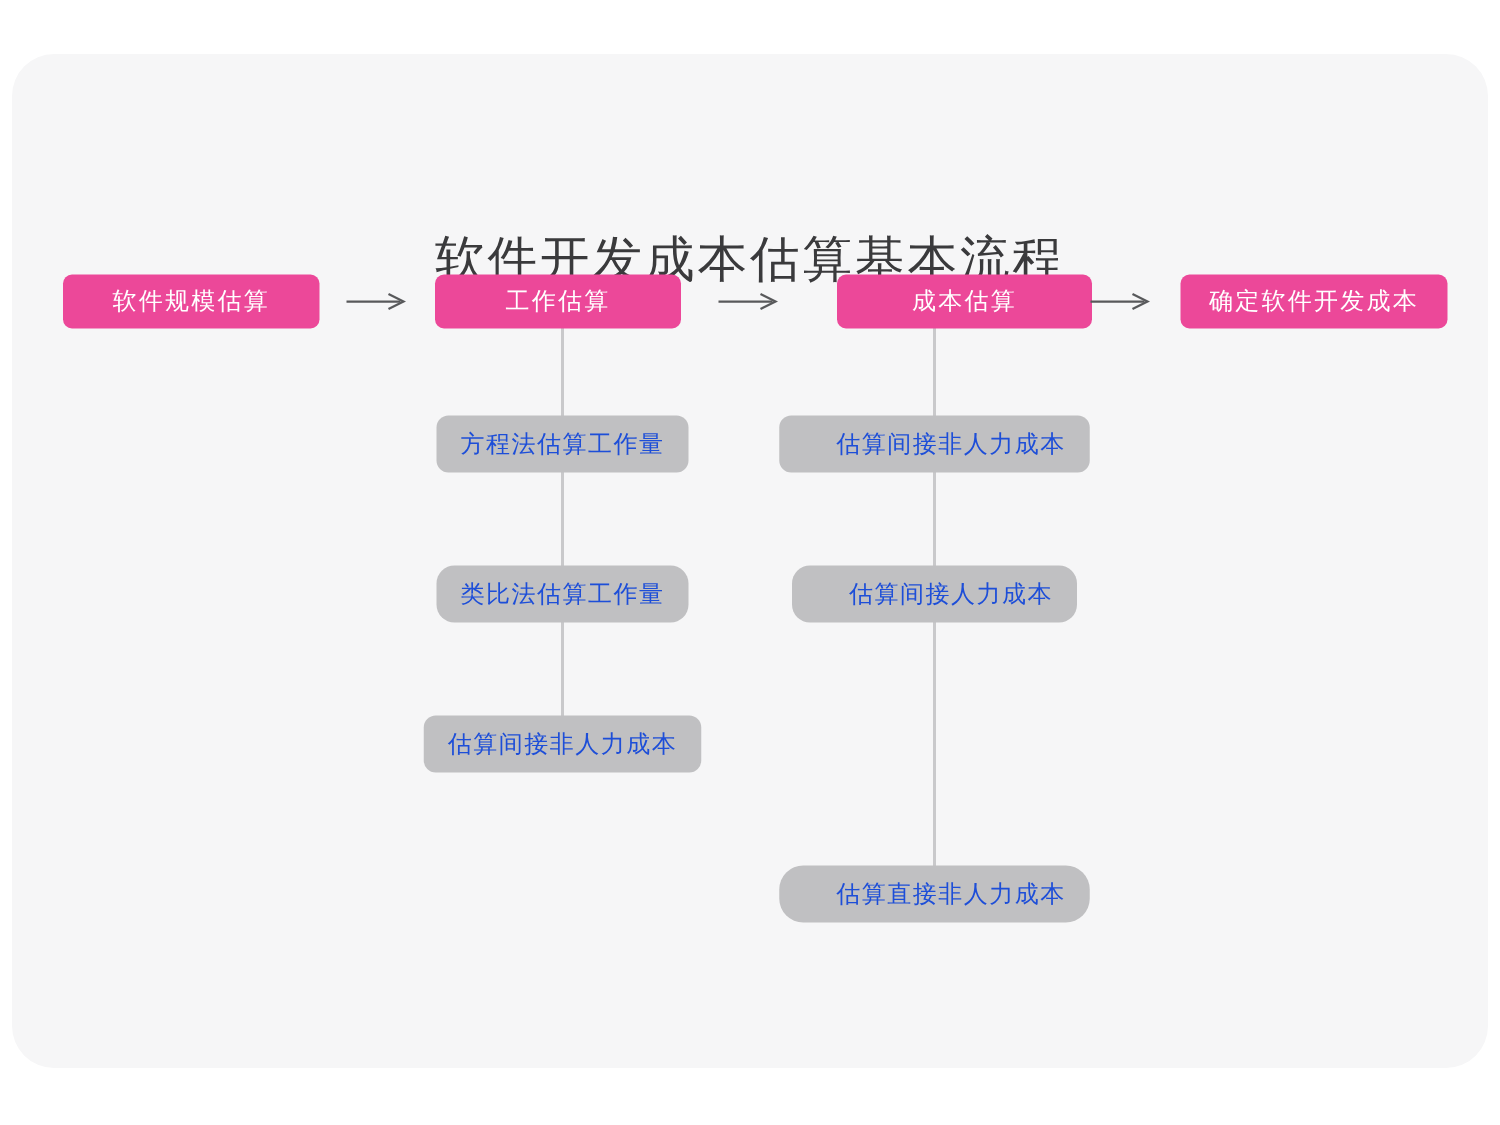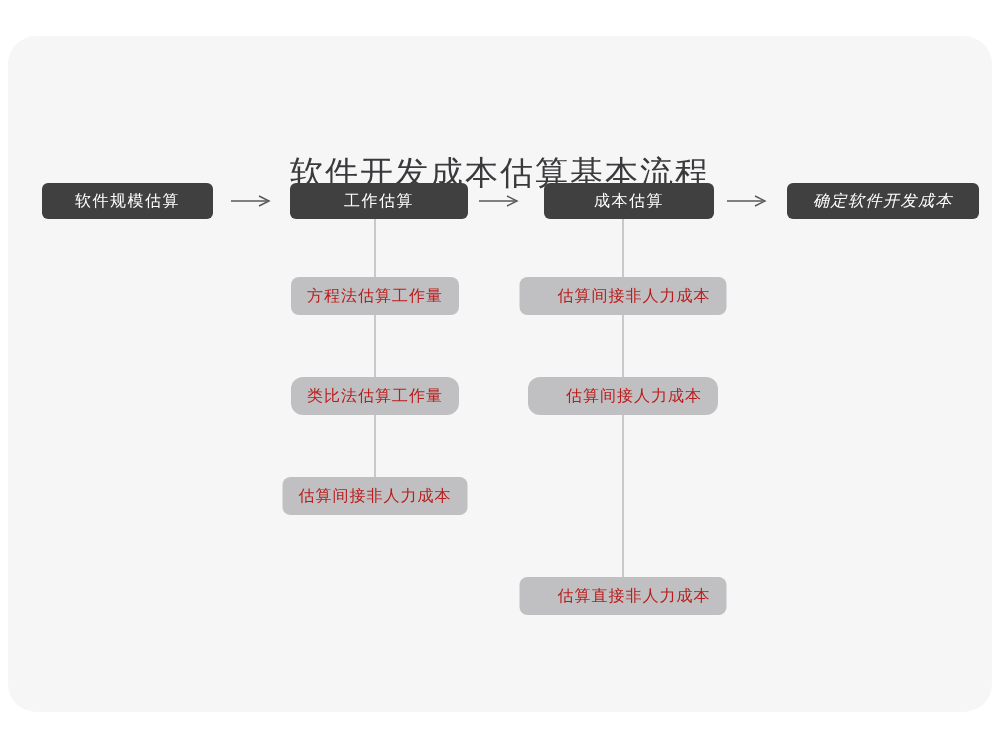--- a/index.html
+++ b/index.html
@@ -37,66 +37,66 @@
     width: 2px;
     background: #C9C9CB;
     z-index: 1;
   }
   .vline-work { left: 366px; top: 182px; height: 278px; }
   .vline-cost { left: 614px; top: 182px; height: 378px; }
   .purple-box {
     position: absolute;
     top: 147px;
     height: 36px;
-    background: #404040;
+    background: #ec4899;
     border-radius: 6px;
     color: #FFFFFF;
     font-size: 16px;
     letter-spacing: 1.5px;
     display: flex;
     align-items: center;
     justify-content: center;
     white-space: nowrap;
     z-index: 2;
   }
   .pb-1 { left: 34px;  width: 171px; }
-  .pb-2 { left: 282px; width: 178px; }
-  .pb-3 { left: 536px; width: 170px; }
-  .pb-4 { left: 779px; width: 192px; font-style: italic; }
+  .pb-2 { left: 282px; width: 164px; }
+  .pb-3 { left: 550px; width: 170px; }
+  .pb-4 { left: 779px; width: 178px; }
   .arrow {
     position: absolute;
     top: 158px;
     width: 44px; height: 14px;
     z-index: 2;
   }
   .ar-1 { left: 221px; }
   .ar-2 { left: 469px; }
   .ar-3 { left: 717px; }
   .gray-box {
     position: absolute;
     height: 38px;
     background: #C0C0C2;
     border-radius: 8px;
-    color: #b91c1c;
+    color: #1d4ed8;
     font-size: 16px;
     letter-spacing: 1px;
     display: flex;
     align-items: center;
     justify-content: flex-end;
     padding: 0 16px;
     white-space: nowrap;
     transform: translateX(-50%);
     z-index: 2;
   }
   .col-work { left: 367px; }
   .col-cost { left: 615px; padding-left: 38px; }
   .row-1 { top: 241px; }
   .row-2 { top: 341px; border-radius: 12px; }
   .row-3 { top: 441px; }
-  .row-4 { top: 541px; }
+  .row-4 { top: 541px; border-radius: 16px; }
 </style>
 </head>
 <body>
 
 <div class="page">
   <div class="card">
 
     <h1 class="title">软件开发成本估算基本流程</h1>
 
     <div class="vline vline-work"></div>

